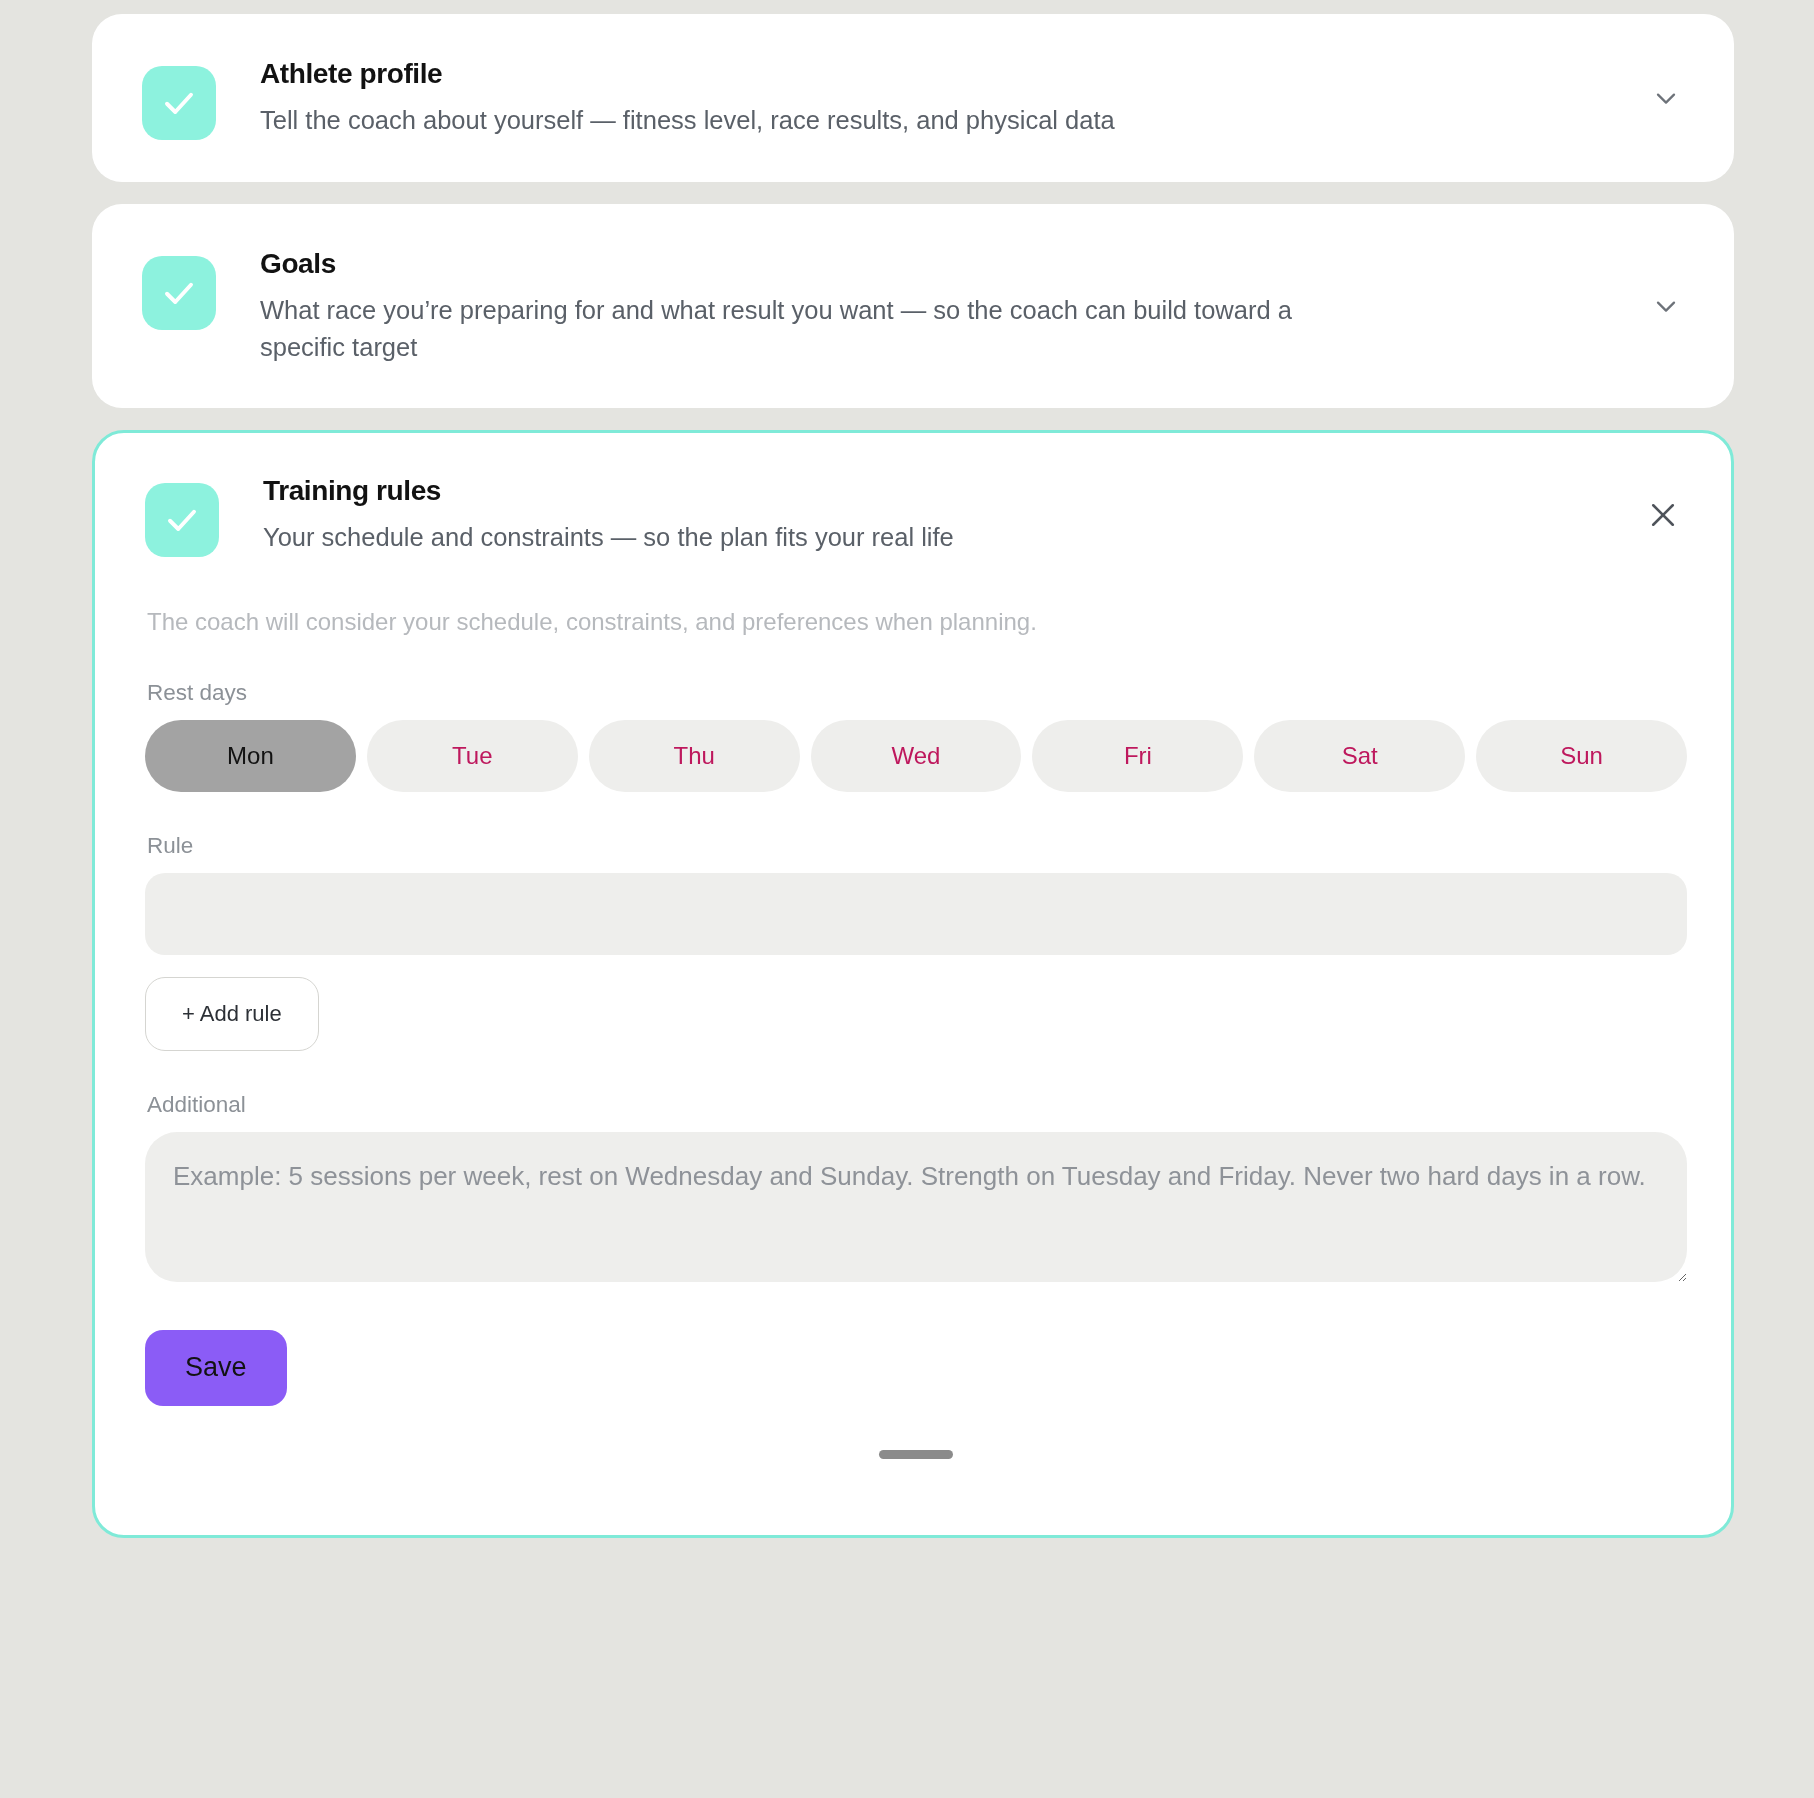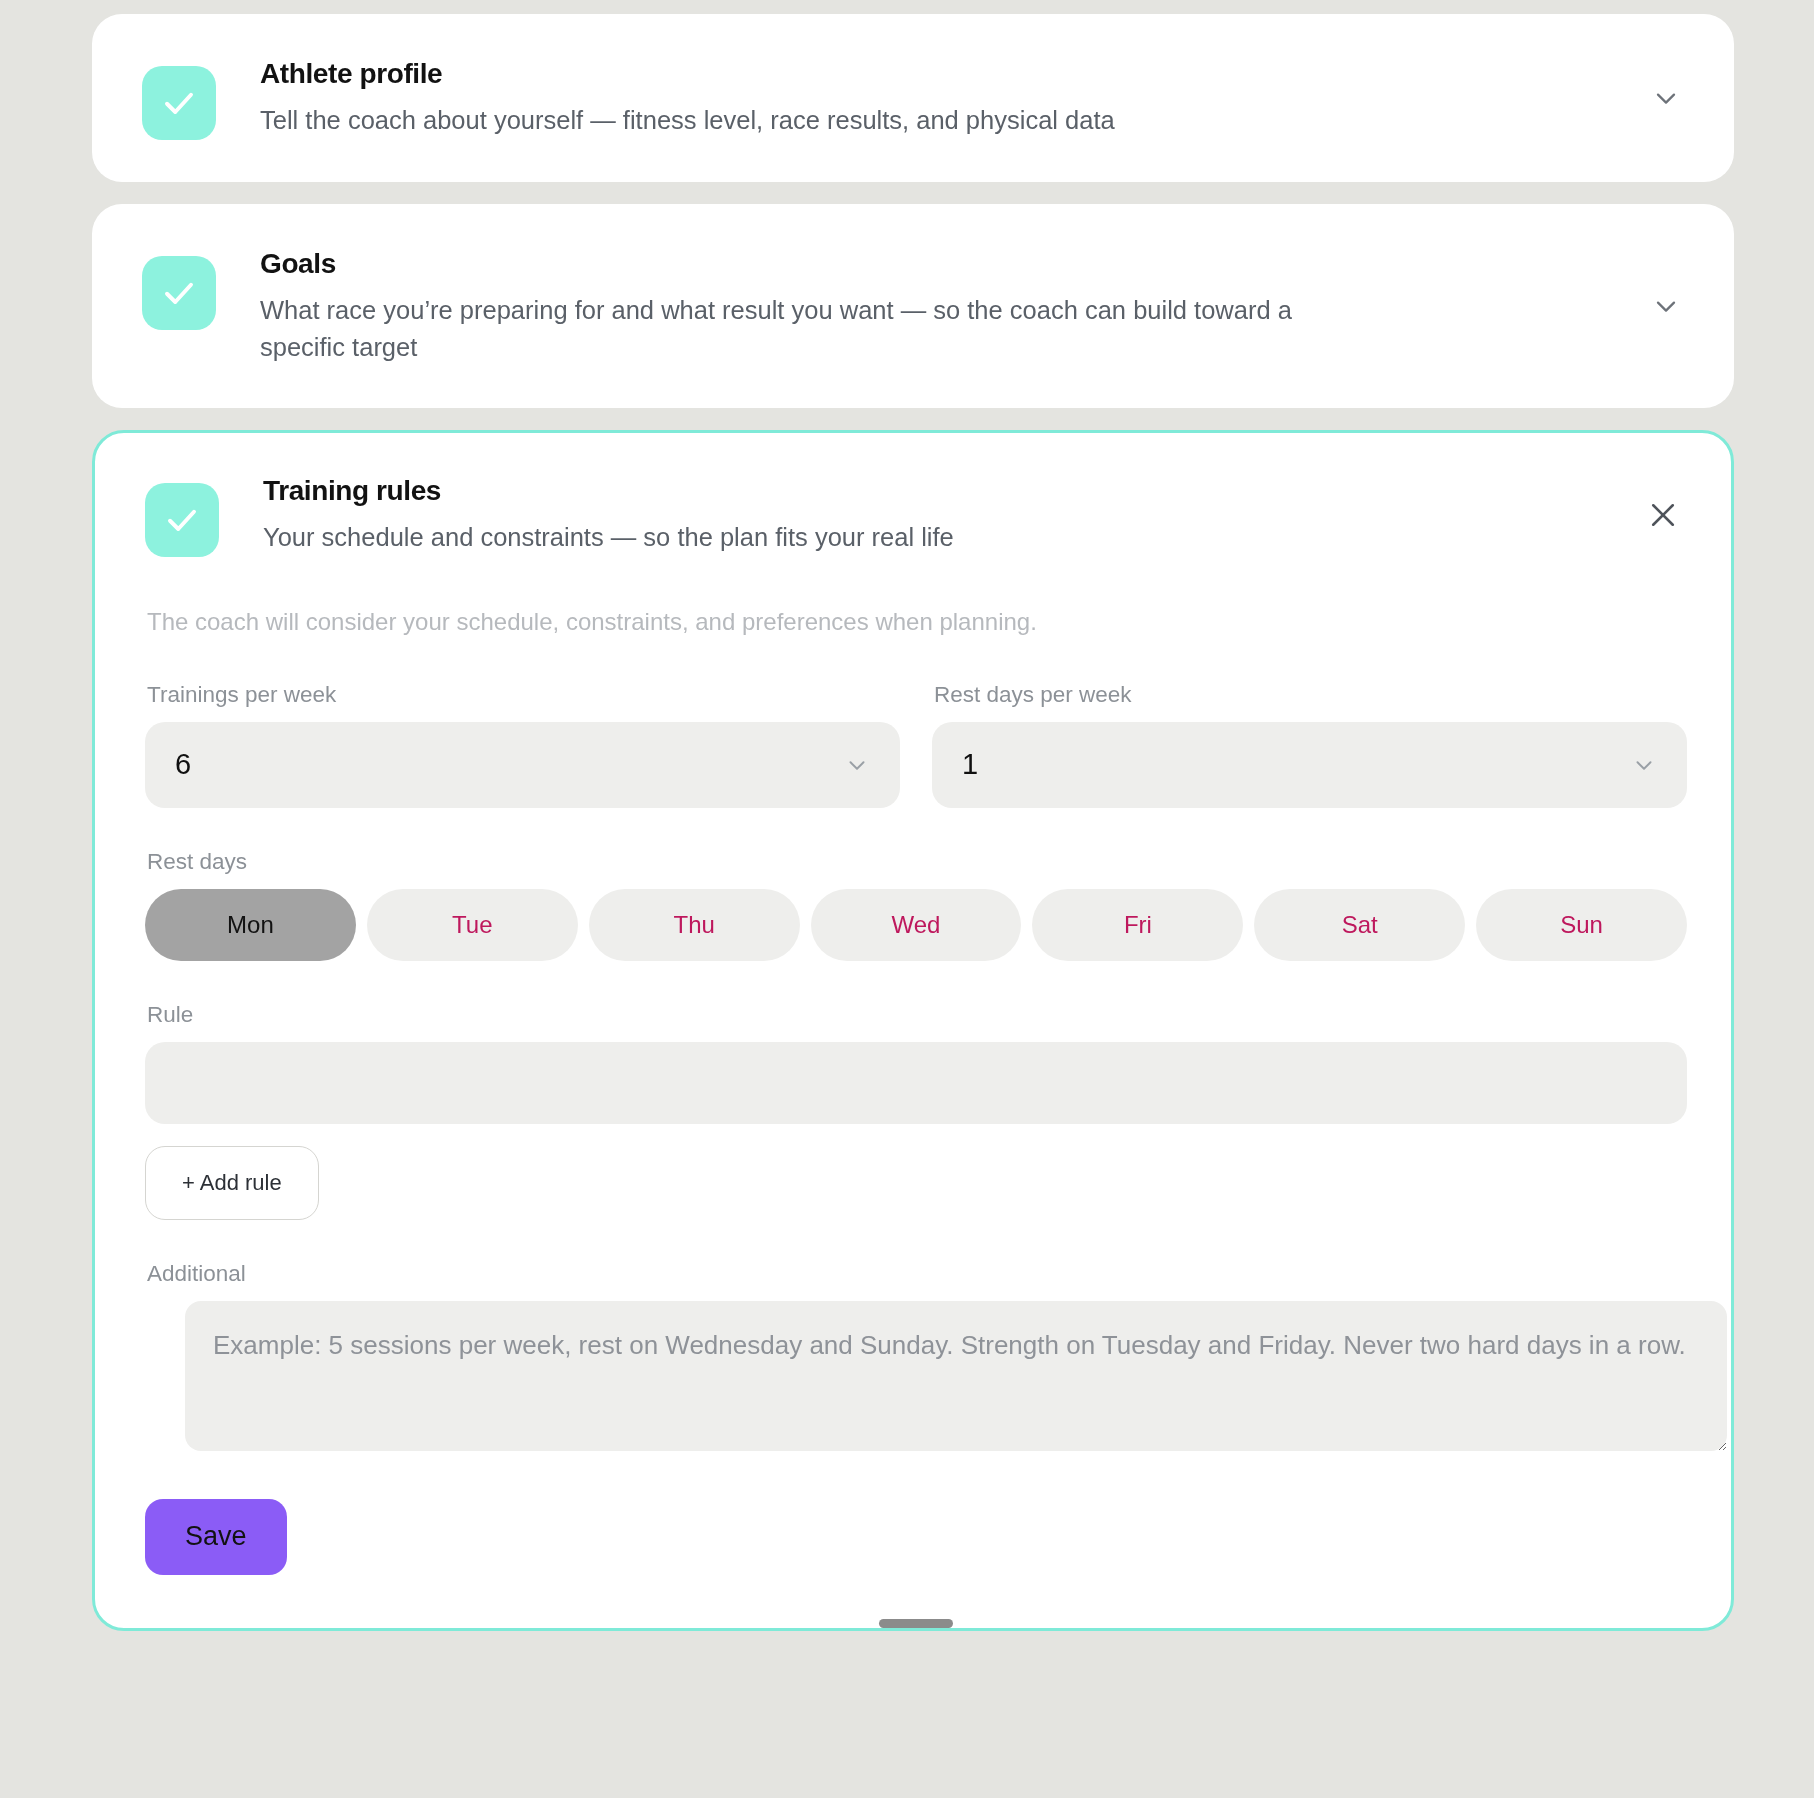--- a/index.html
+++ b/index.html
@@ -183,33 +183,32 @@
     padding: 0 36px;
     font-size: 22px;
     color: #2c3036;
     font-family: "Liberation Sans", sans-serif;
     cursor: pointer;
     line-height: 1;
   }
 
   .additional-area {
     background: #eeeeec;
-    border-radius: 16px;
+    border-radius: 32px;
     width: 100%;
     height: 150px;
     border: none;
     outline: none;
     resize: vertical;
     padding: 26px 28px;
     font-size: 26px;
     line-height: 1.45;
     font-family: "Liberation Sans", sans-serif;
     color: #a16207;
     display: block;
-    margin-left: 40px;
   }
   .additional-area::placeholder { color: #8e9298; }
 
   .save-btn {
     margin-top: 48px;
     background: #8b5cf6;
     border: none;
     border-radius: 18px;
     height: 76px;
     padding: 0 40px;
@@ -286,44 +285,20 @@
       <div class="close-x">
         <svg width="36" height="36" viewBox="0 0 24 24" fill="none" stroke="#4e535a" stroke-width="1.7" stroke-linecap="round">
             <line x1="5.5" y1="5.5" x2="18.5" y2="18.5"></line>
             <line x1="18.5" y1="5.5" x2="5.5" y2="18.5"></line>
           </svg>
       </div>
     </div>
 
     <div class="hint">The coach will consider your schedule, constraints, and preferences when planning.</div>
 
-    <div class="two-col">
-      <div>
-        <div class="field-label">Trainings per week</div>
-        <div class="select-box">
-          <span class="select-value">6</span>
-          <span class="select-arrow">
-            <svg width="26" height="26" viewBox="0 0 24 24" fill="none" stroke="#9aa0a6" stroke-width="1.8" stroke-linecap="round" stroke-linejoin="round">
-                <polyline points="6,9.5 12,15.5 18,9.5"></polyline>
-              </svg>
-          </span>
-        </div>
-      </div>
-      <div>
-        <div class="field-label">Rest days per week</div>
-        <div class="select-box">
-          <span class="select-value">1</span>
-          <span class="select-arrow">
-            <svg width="26" height="26" viewBox="0 0 24 24" fill="none" stroke="#9aa0a6" stroke-width="1.8" stroke-linecap="round" stroke-linejoin="round">
-                <polyline points="6,9.5 12,15.5 18,9.5"></polyline>
-              </svg>
-          </span>
-        </div>
-      </div>
-    </div>
 
     <div class="block">
       <div class="field-label">Rest days</div>
       <div class="days-row">
         <div class="day-chip selected">Mon</div>
         <div class="day-chip">Tue</div>
         <div class="day-chip">Thu</div>
         <div class="day-chip">Wed</div>
         <div class="day-chip">Fri</div>
         <div class="day-chip">Sat</div>

